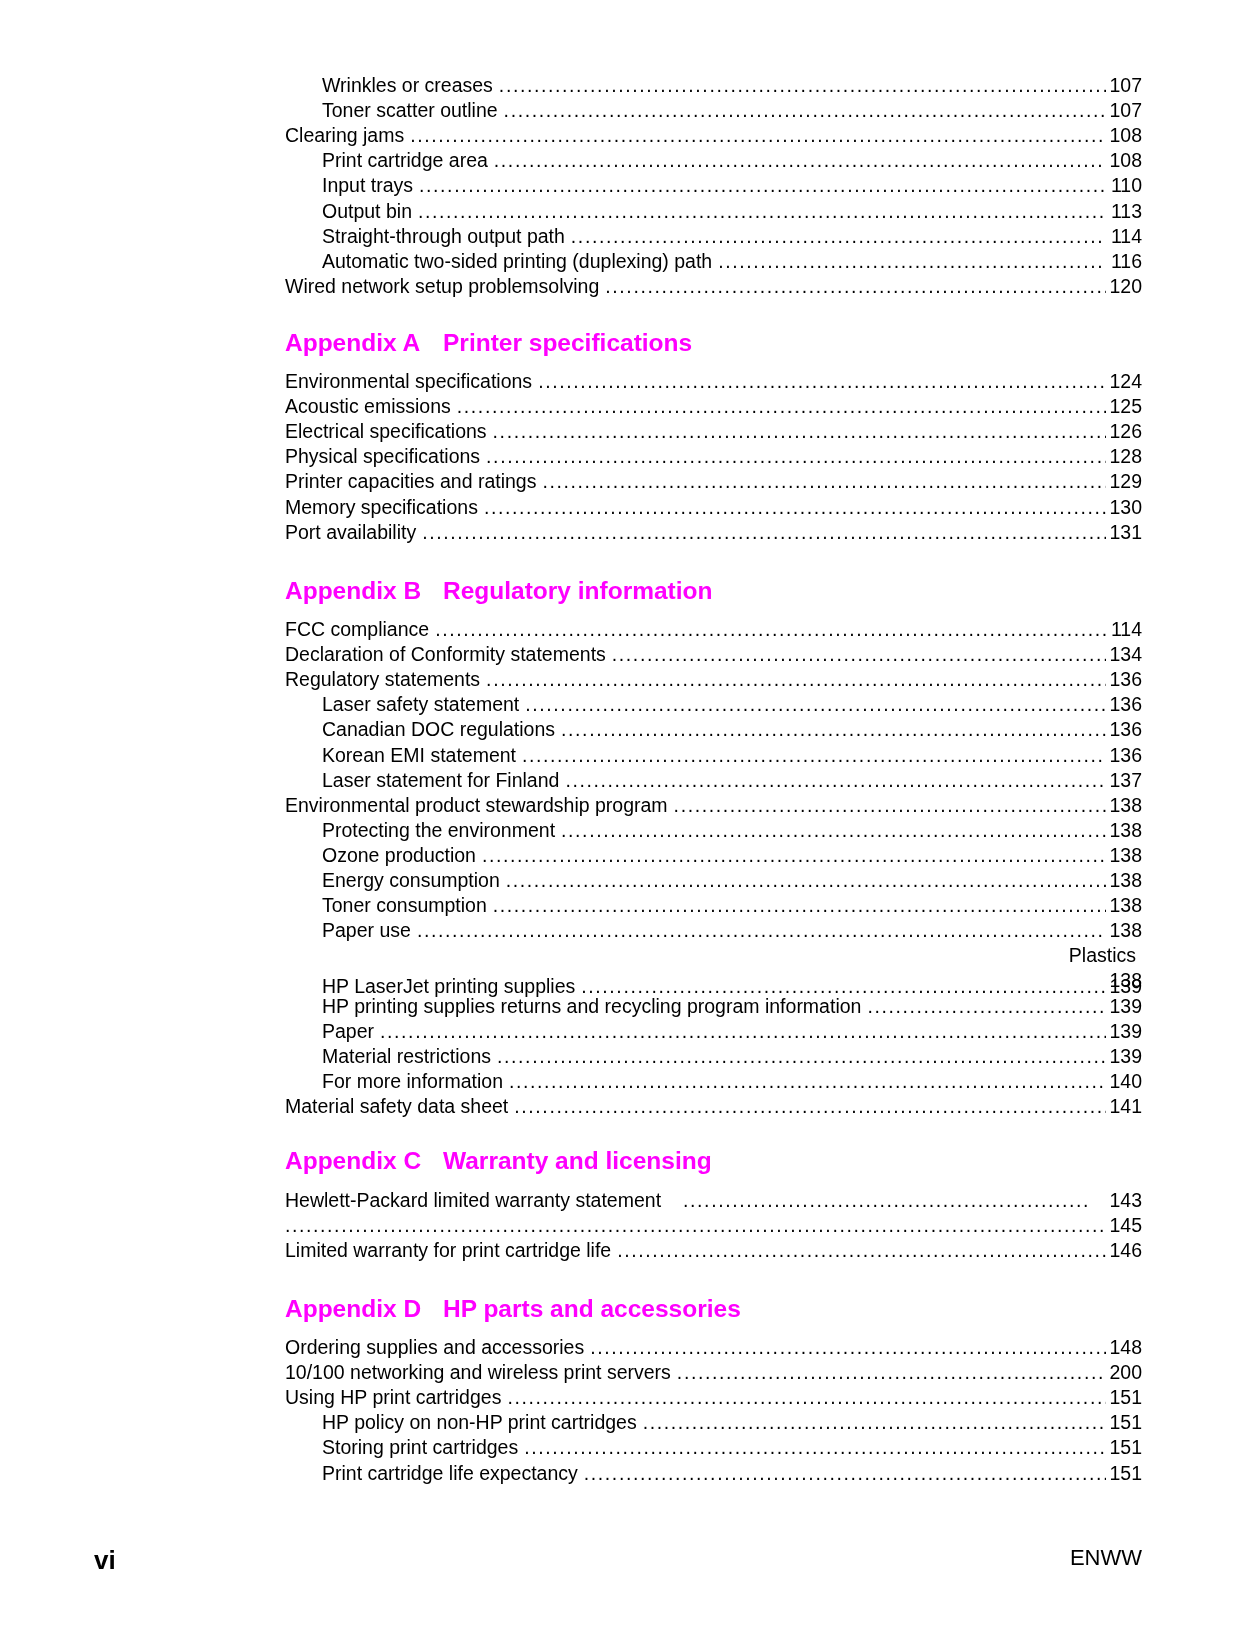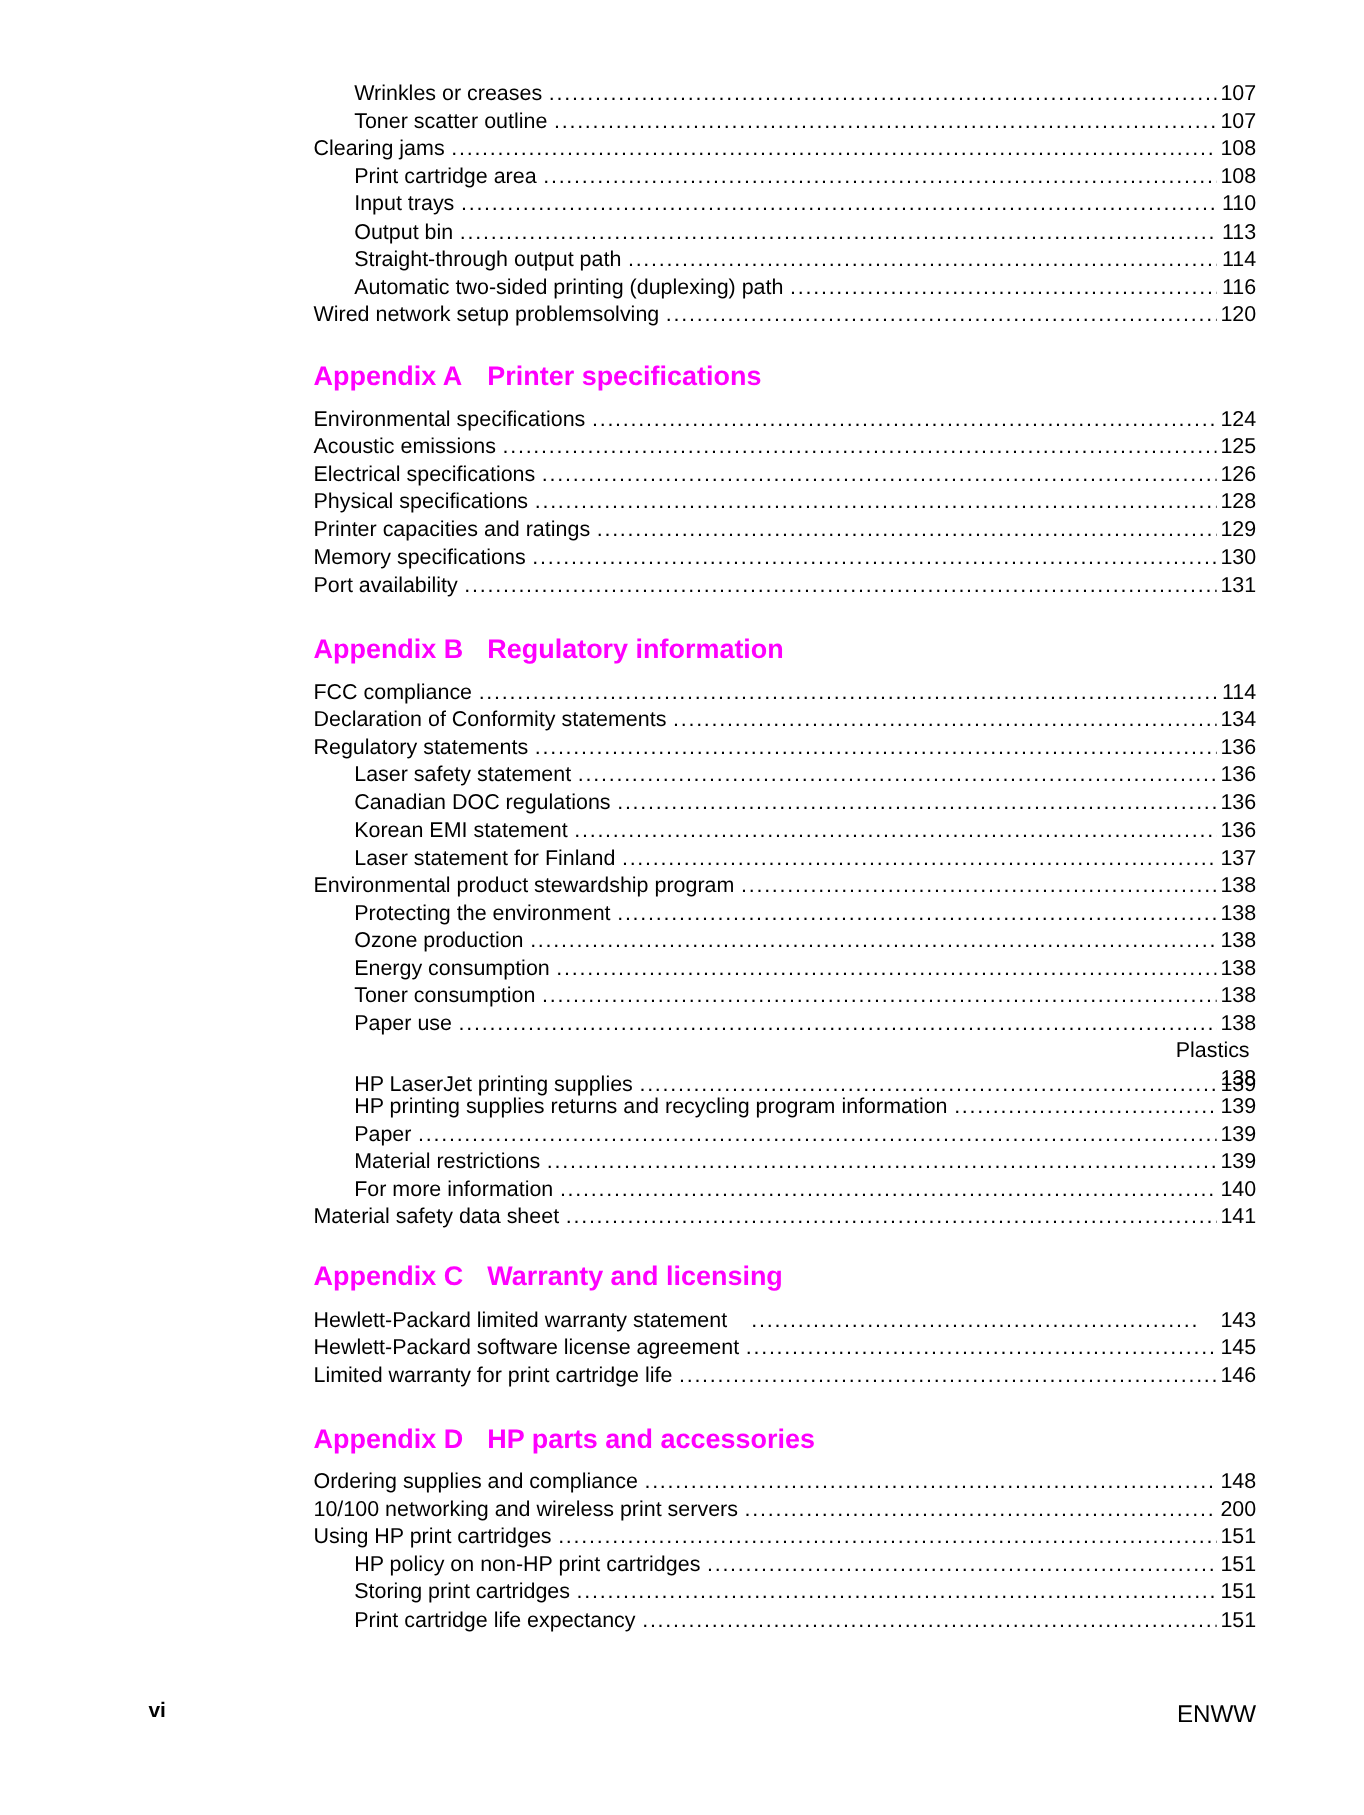--- a/index.html
+++ b/index.html
@@ -21,21 +21,21 @@
   .row .leader::before {
     content: "..................................................................................................................................................................................................................";
     position: absolute; left: 0; bottom: 0; letter-spacing: 1.6px; font-size: 19.5px; line-height: 25px;
   }
   .row .page { flex: 0 0 auto; text-align: right; min-width: 36px; }
   .heading {
     position: absolute; left: 0; font-size: 24.5px; font-weight: bold; color: #ff00ff;
     line-height: 30px; white-space: nowrap;
   }
   .heading .label { display: inline-block; width: 158px; }
-  .footer-left { position: absolute; left: 94px; top: 1545px; font-size: 19px; font-weight: bold; margin-left: 41px; }
+  .footer-left { position: absolute; left: 94px; top: 1545px; font-size: 26px; font-weight: bold; }
   .footer-right { position: absolute; right: 98px; top: 1545px; font-size: 22px; }
 </style>
 </head>
 <body>
 
 <div class="toc" id="toc">
     <div class="row l2" style="top: 73px;">
       <span class="title">Wrinkles or creases</span>
       <span class="leader"></span>
       <span class="page">107</span>
@@ -217,32 +217,31 @@
       <span class="leader"></span>
       <span class="page">141</span>
     </div>
     <div class="heading" style="top: 1146px;"><span class="label">Appendix C</span><span>Warranty and licensing</span></div>
     <div class="row" style="top: 1188px; gap: 16px;">
       <span class="title">Hewlett-Packard limited warranty statement</span>
       <span class="leader"></span>
       <span class="page">143</span>
     </div>
     <div class="row" style="top: 1213.1px;">
-      <span class="title">Hewlett-Packard software license agreement</span>
       <span class="leader"></span>
       <span class="page">145</span>
     </div>
     <div class="row" style="top: 1238.2px;">
       <span class="title">Limited warranty for print cartridge life</span>
       <span class="leader"></span>
       <span class="page">146</span>
     </div>
     <div class="heading" style="top: 1294px;"><span class="label">Appendix D</span><span>HP parts and accessories</span></div>
     <div class="row" style="top: 1335px;">
-      <span class="title">Ordering supplies and compliance</span>
+      <span class="title">Ordering supplies and accessories</span>
       <span class="leader"></span>
       <span class="page">148</span>
     </div>
     <div class="row" style="top: 1360.1px;">
       <span class="title">10/100 networking and wireless print servers</span>
       <span class="leader"></span>
       <span class="page">200</span>
     </div>
     <div class="row" style="top: 1385.2px;">
       <span class="title">Using HP print cartridges</span>

